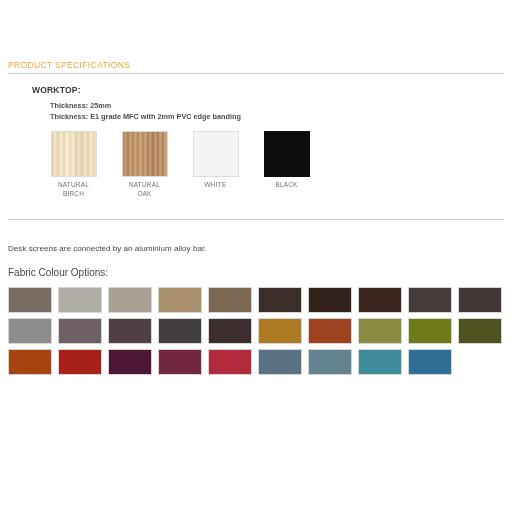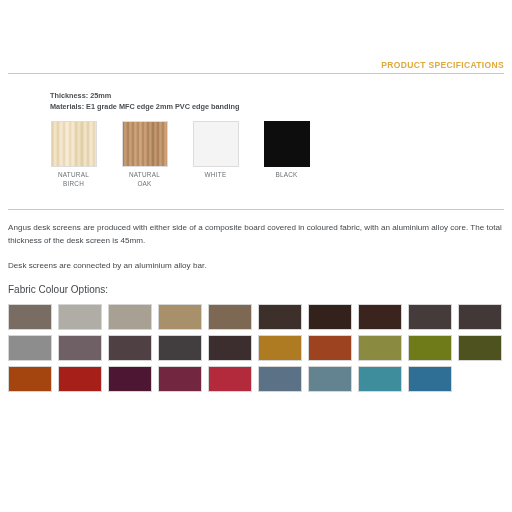--- a/index.html
+++ b/index.html
@@ -18,25 +18,24 @@
     position: relative;
     width: 512px;
     height: 512px;
     box-sizing: border-box;
     padding: 0 8px;
   }
 
   
   .section-head {
     font-size: 8.5px;
-    font-weight: bold;
+    font-weight: normal;
     letter-spacing: 0.35px;
     color: #e0a93a;
     text-transform: uppercase;
-    text-align: right;
   }
   .rule {
     height: 1px;
     background: #c9c9c9;
     margin-top: 3px;
   }
 
   
   .worktop-block {
     padding-left: 24px;
@@ -154,24 +153,25 @@
 </head>
 <body>
 
 <div class="page">
 
   <div style="padding-top:60px;">
     <div class="section-head">PRODUCT SPECIFICATIONS</div>
     <div class="rule"></div>
 
     <div class="worktop-block">
+      <div class="sub-head">WORKTOP:</div>
 
       <div class="spec-lines">
         <div class="spec-line">Thickness: 25mm</div>
-        <div class="spec-line">Materials: E1 grade MFC edge 2mm PVC edge banding</div>
+        <div class="spec-line">Thickness: E1 grade MFC with 2mm PVC edge banding</div>
       </div>
 
       <div class="worktop-swatches">
 
         <div class="wt-item">
           <div class="wt-chip grain-birch"></div>
           <div class="wt-label">
             <div>NATURAL</div>
             <div>BIRCH</div>
           </div>
@@ -200,21 +200,20 @@
         </div>
 
       </div>
     </div>
   </div>
 
   <div class="desk-section">
     <div class="rule"></div>
 
     <div class="body-block">
-      <div class="body-text">Angus desk screens are produced with either side of a composite board covered in coloured fabric, with an aluminium alloy core. The total thickness of the desk screen is 45mm.</div>
       <div class="body-text gap">Desk screens are connected by an aluminium alloy bar.</div>
       <div class="fabric-title">Fabric Colour Options:</div>
     </div>
 
     <div class="fabric-grid" id="fabric-grid">
         <div class="fabric-row">
           <div class="fabric-chip" style="background: rgb(120, 108, 99);"></div>
           <div class="fabric-chip" style="background: rgb(176, 172, 166);"></div>
           <div class="fabric-chip" style="background: rgb(169, 160, 148);"></div>
           <div class="fabric-chip" style="background: rgb(168, 144, 106);"></div>

